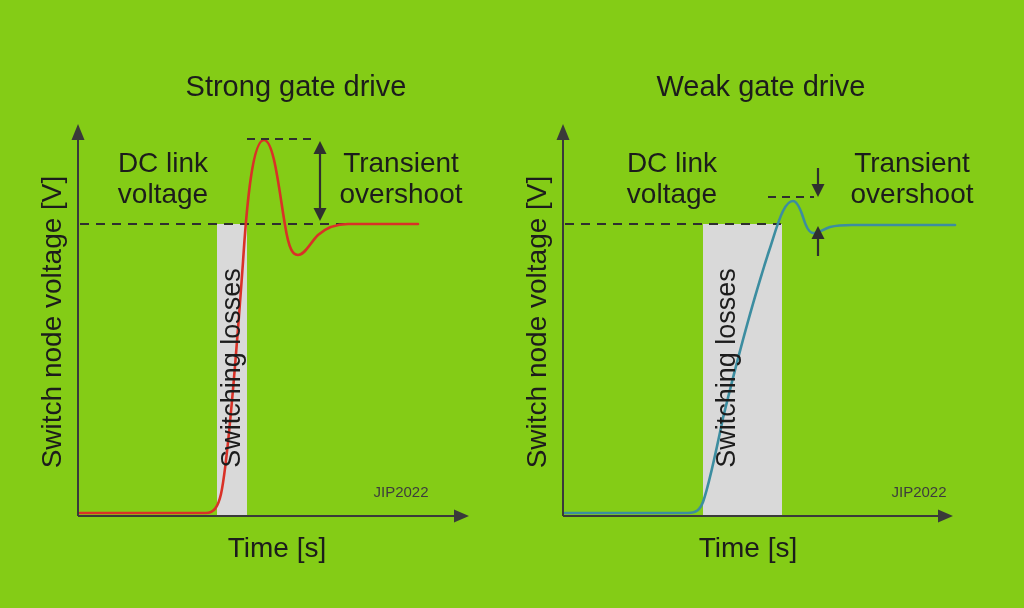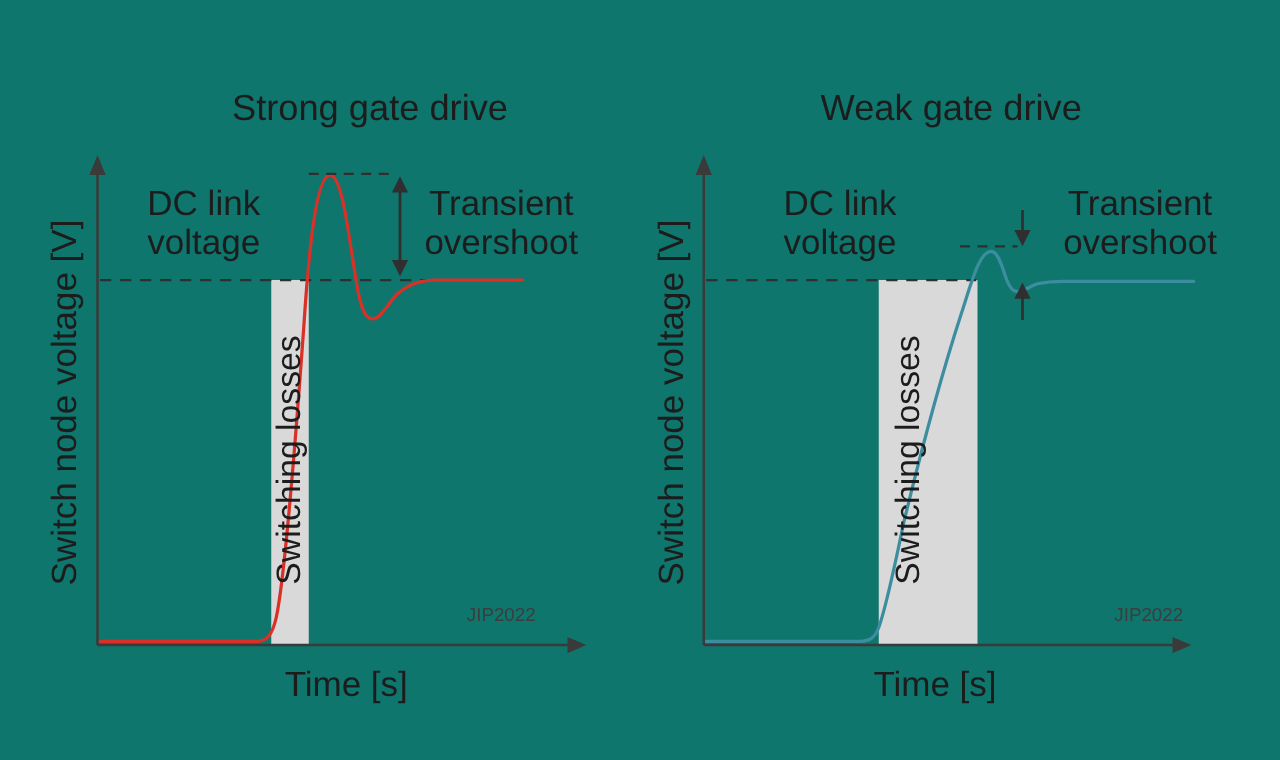--- a/index.html
+++ b/index.html
@@ -1,20 +1,20 @@
 <!DOCTYPE html>
 <html><head>
 <meta charset="utf-8">
 <style>
   html, body { margin: 0; padding: 0; background: #ffffff; }
   .canvas {
     position: relative;
     width: 1024px;
     height: 608px;
-    background: #0f766e;
+    background: #84cc16;
     font-family: "Liberation Sans", sans-serif;
     overflow: hidden;
   }
   svg { display: block; }
   text {
     font-family: "Liberation Sans", sans-serif;
     fill: #1c1c1c;
   }
   .title      { font-size: 29px; }
   .label      { font-size: 28px; }

